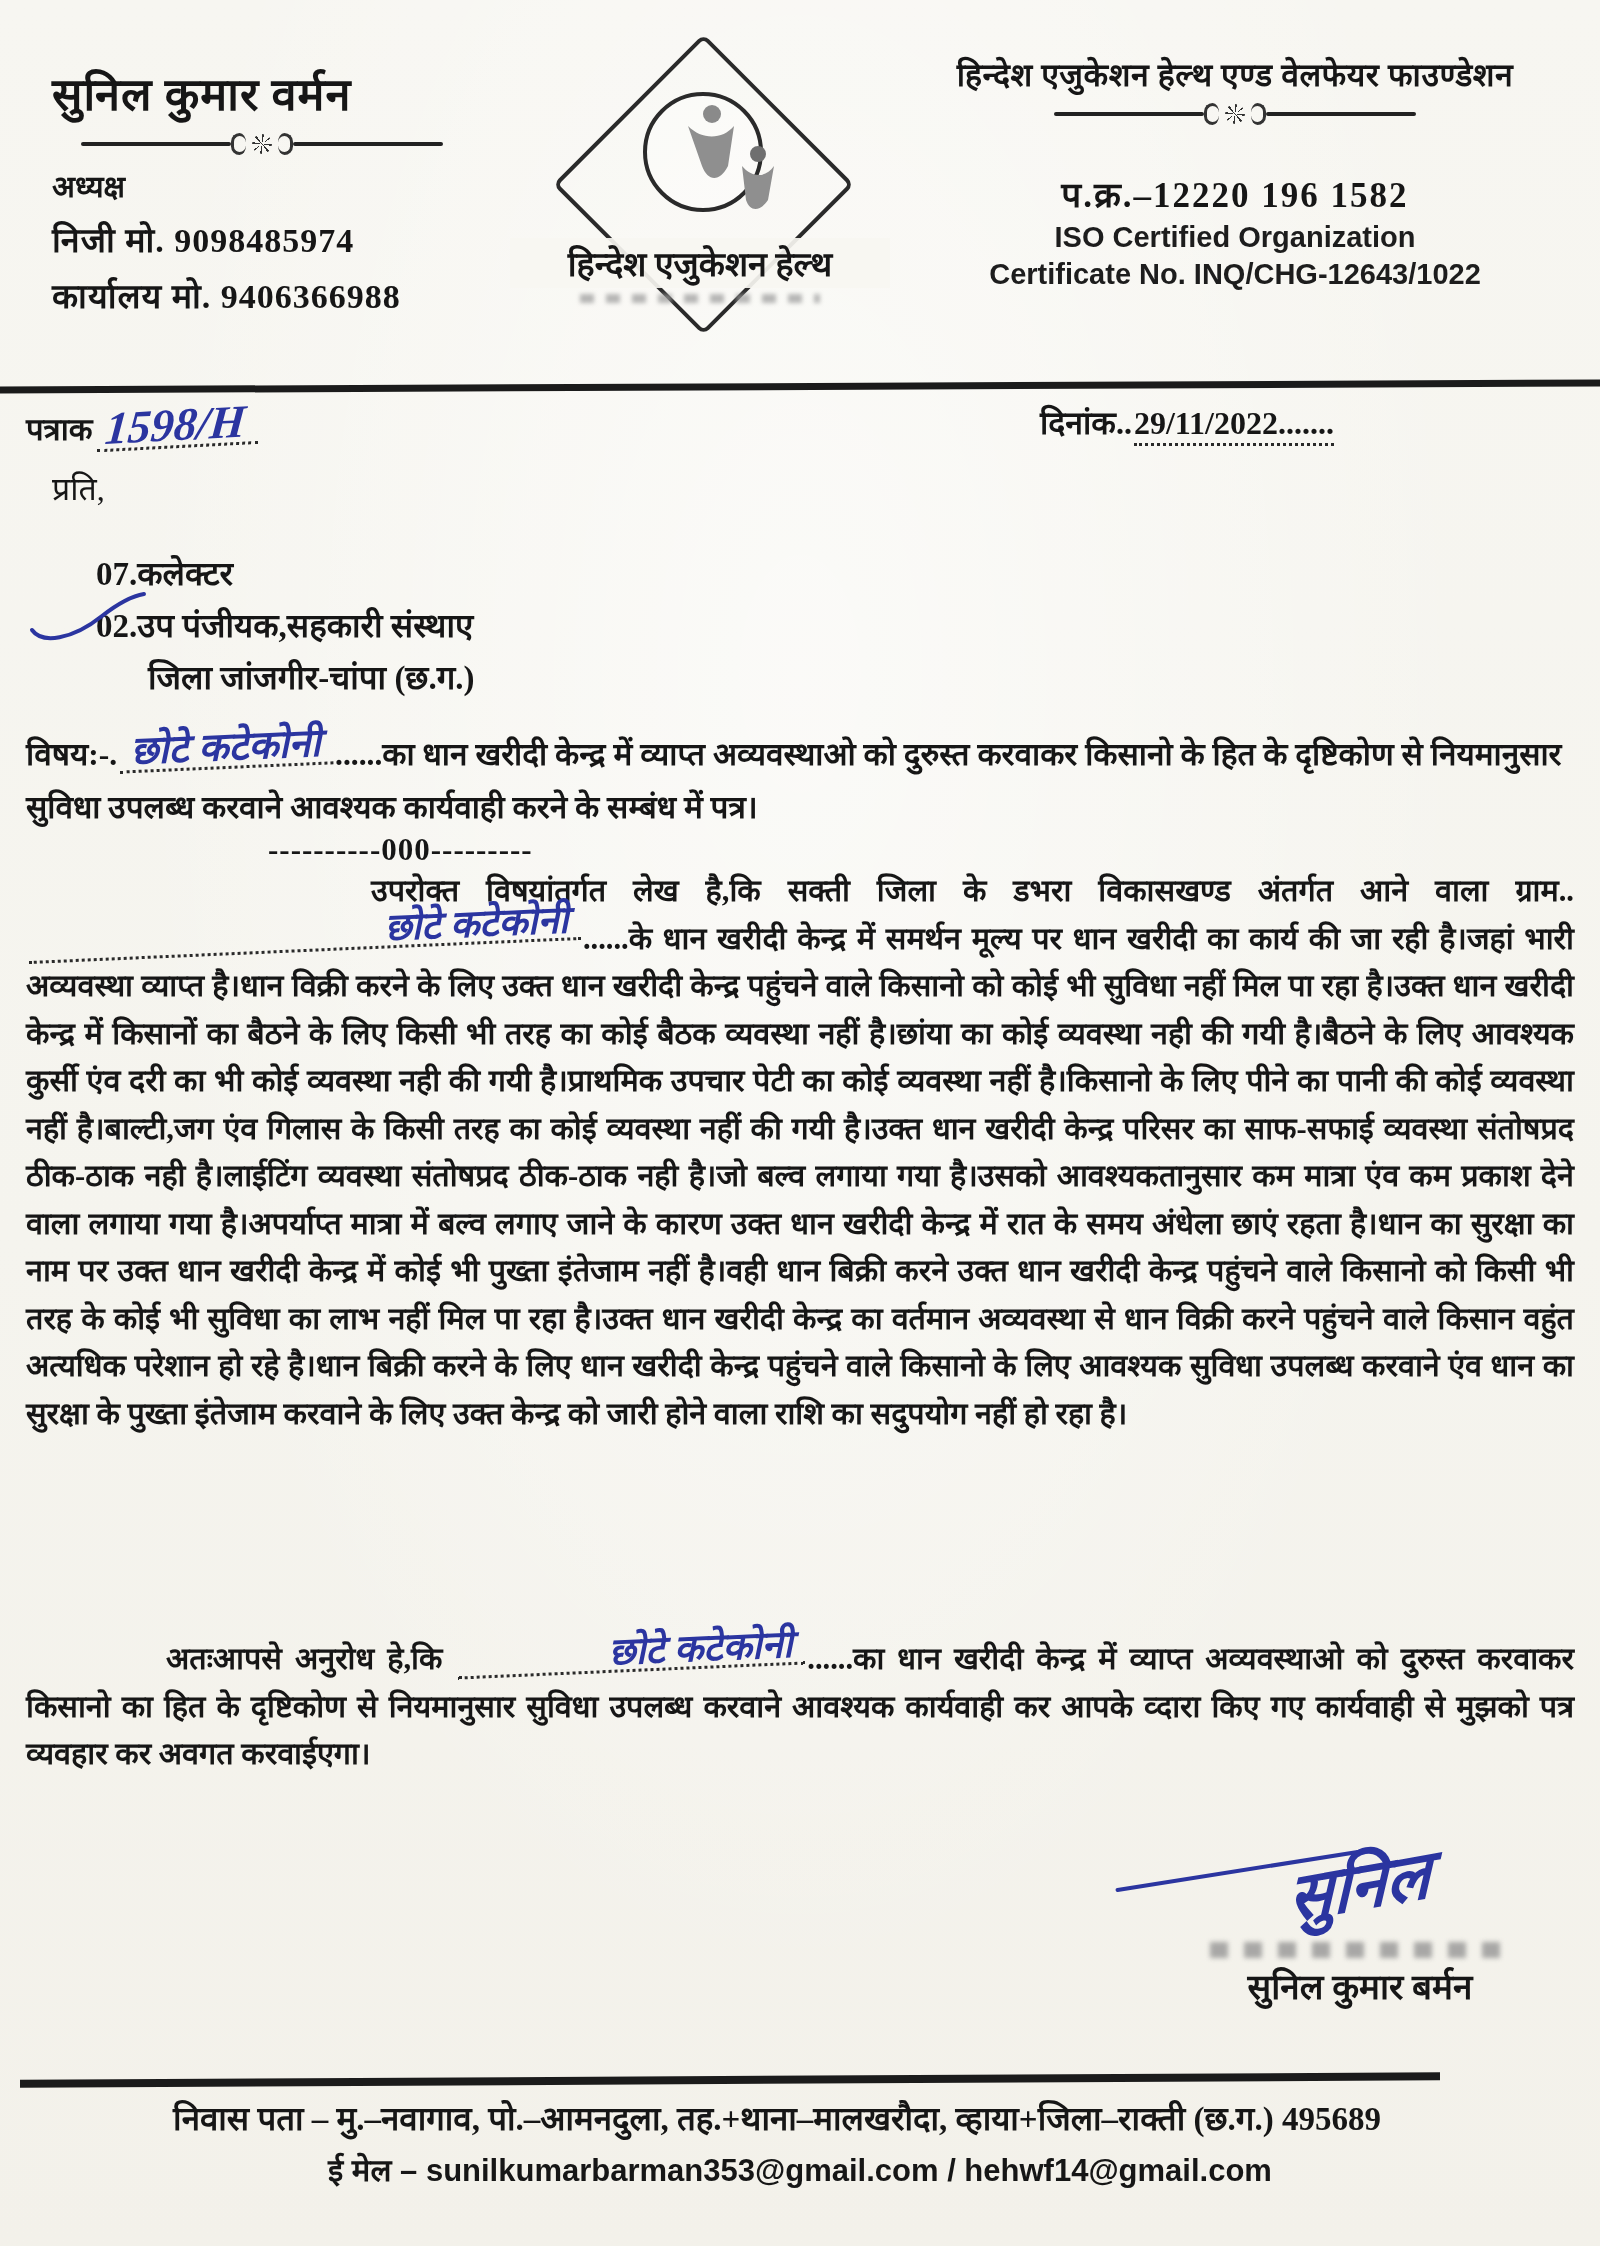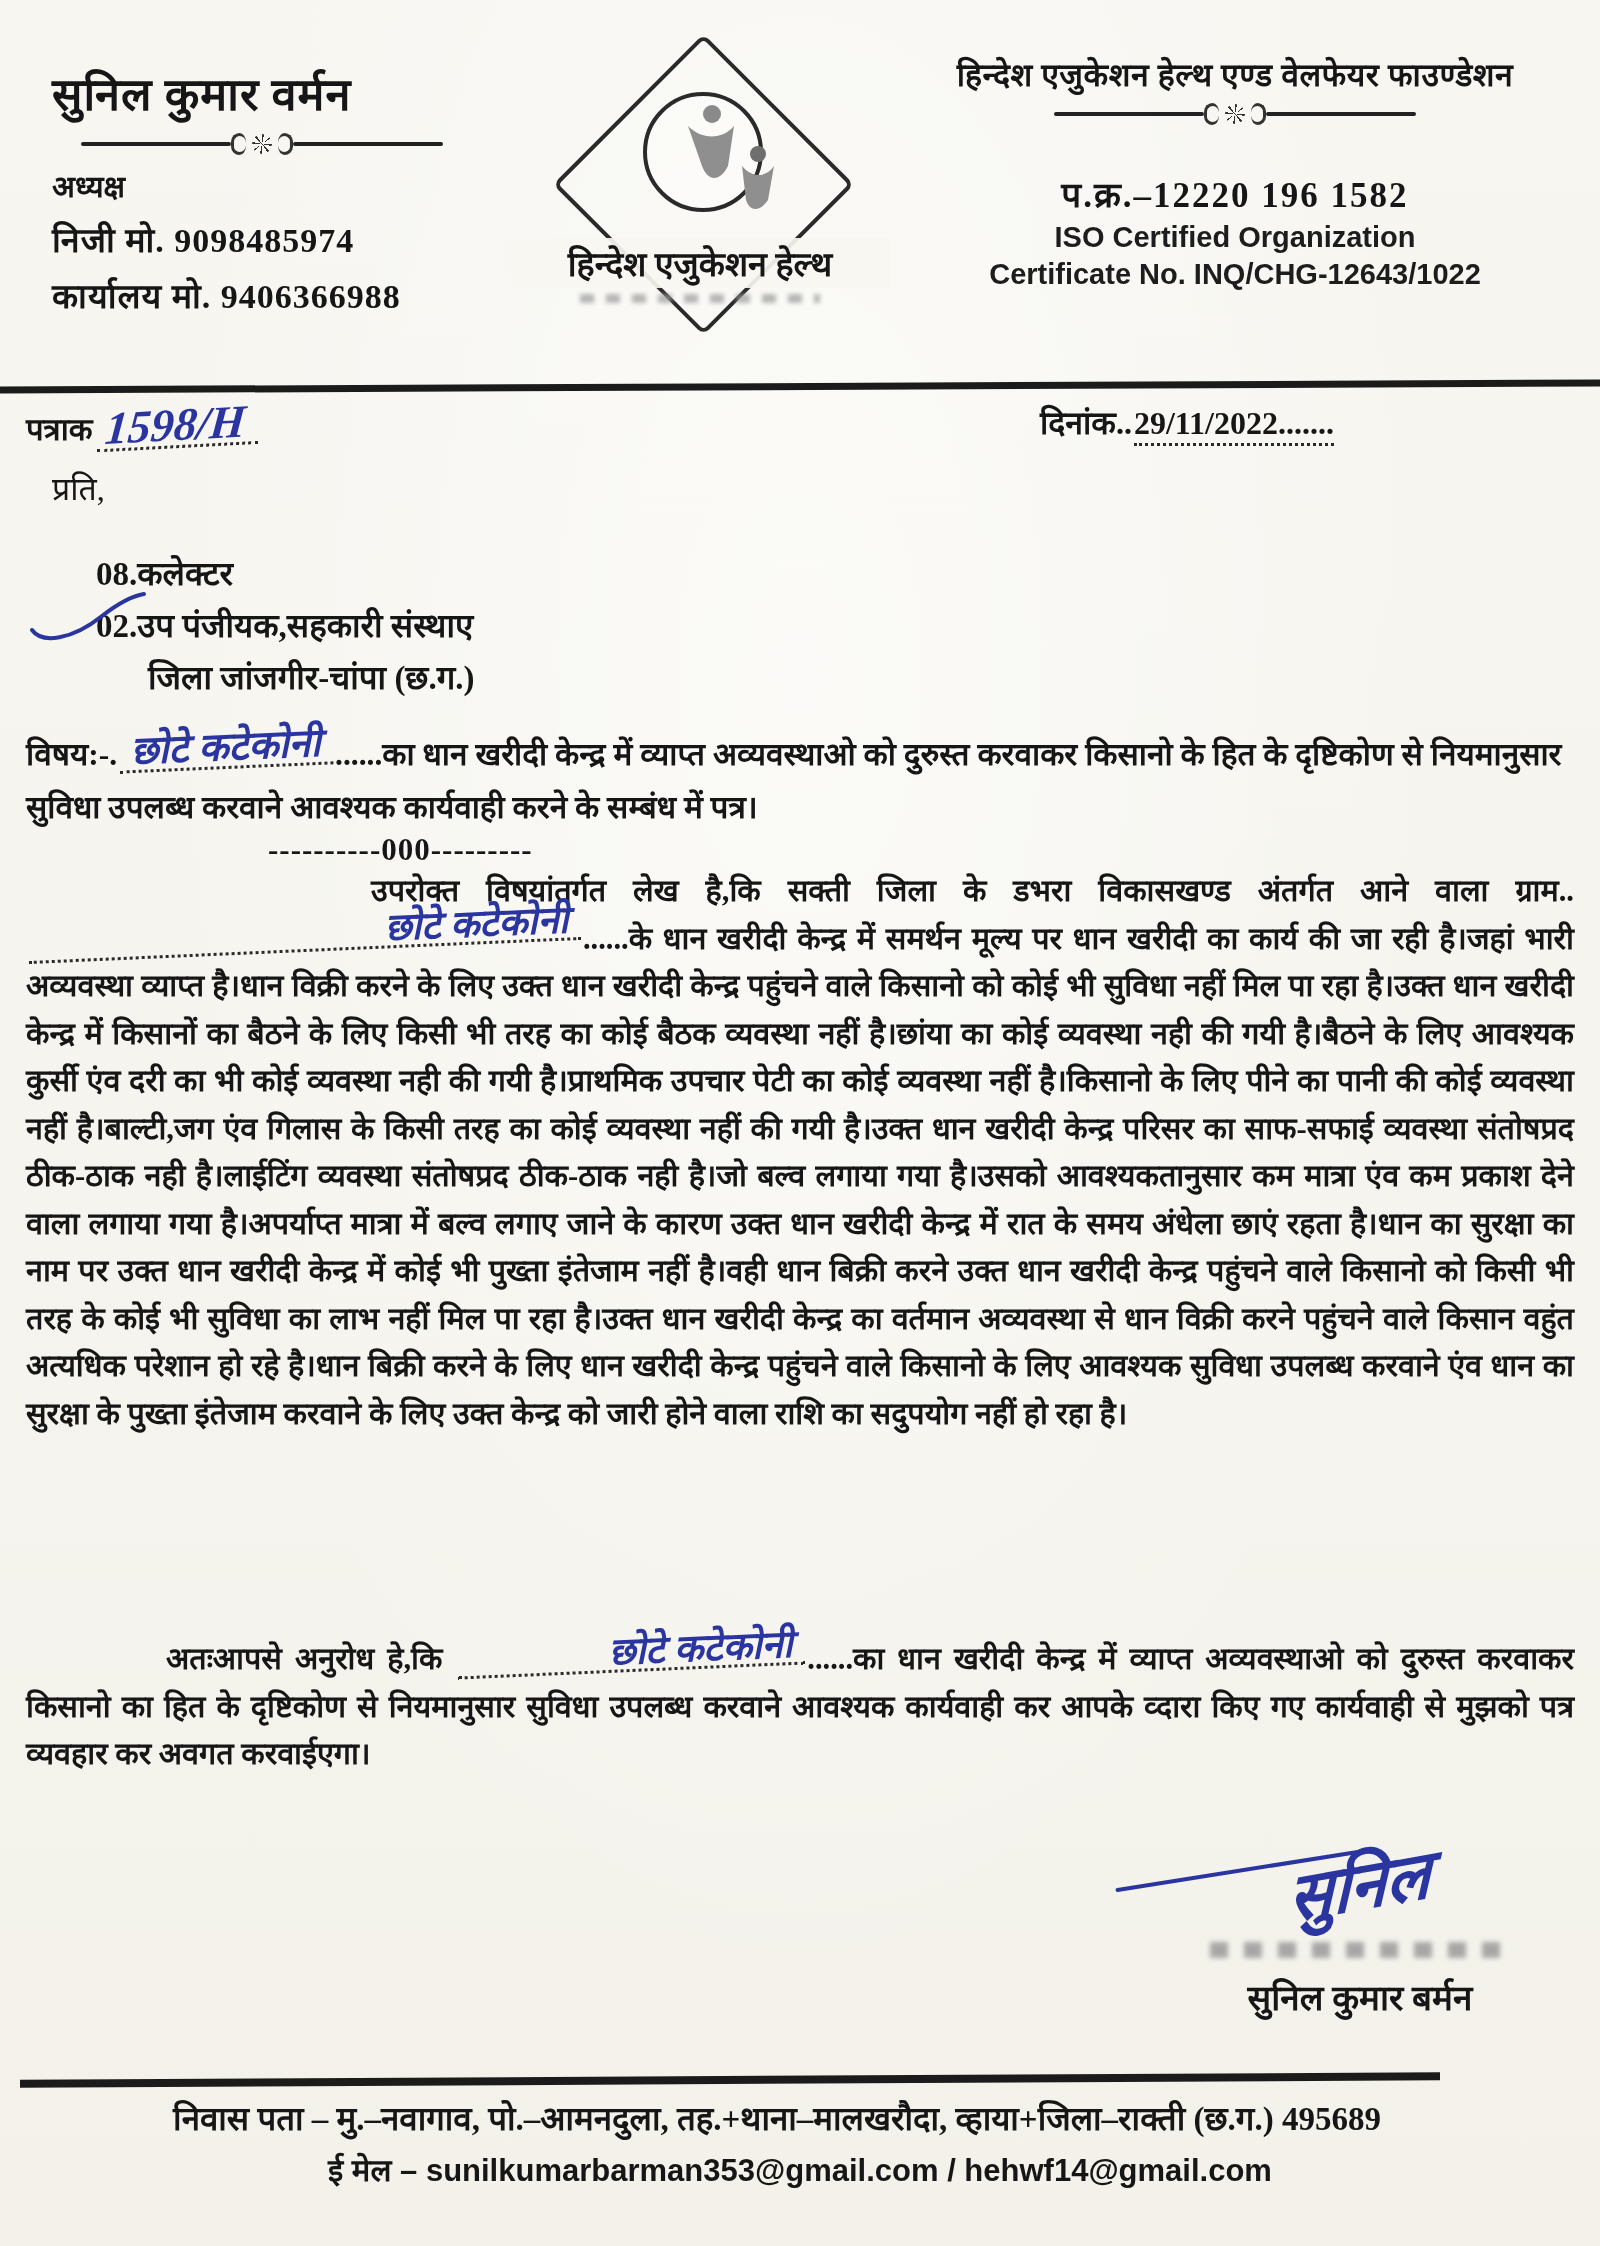--- a/index.html
+++ b/index.html
@@ -57,21 +57,21 @@
   .fill{border-bottom:3px dotted #2a2a2a;padding:0 12px 2px;margin:0 2px;font-size:1.25em;line-height:.85;transform:rotate(-2.5deg) translateY(-5px);}
   .divider000{position:absolute;left:268px;top:832px;font-size:31px;font-weight:700;letter-spacing:1px;}
   .body-p{position:absolute;left:26px;width:1548px;font-size:30.5px;font-weight:700;line-height:47.5px;text-align:justify;margin:0;}
   .p1{top:868px;text-indent:345px;}
   .p2{top:1636px;text-indent:140px;}
   
   .sig-block{position:absolute;left:1140px;top:1838px;width:440px;text-align:center;}
   .sig-hand{position:relative;display:inline-block;font-size:66px;color:#2b35a0;font-weight:700;font-style:italic;transform:rotate(-10deg) skewX(-10deg);}
   .sig-stroke{position:absolute;left:-26px;top:30px;width:260px;height:4px;background:#2b35a0;transform:rotate(-9deg);border-radius:2px;}
   .sig-smudge{margin:14px auto 4px;width:300px;height:16px;background:repeating-linear-gradient(90deg,#8f8f8f 0 18px,transparent 18px 34px);filter:blur(2.5px);opacity:.75;}
-  .sig-name{font-size:35px;font-weight:700;margin-top:15px;}
+  .sig-name{font-size:35px;font-weight:700;margin-top:4px;}
   
   .footer-addr{position:absolute;left:0;top:2095px;width:1554px;text-align:center;font-size:33px;font-weight:700;}
   .footer-email{position:absolute;left:0;top:2148px;width:1600px;text-align:center;font-size:31px;font-weight:700;font-family:"Liberation Sans","DejaVu Sans",sans-serif;}
 </style>
 </head>
 <body>
 
 <div class="page">
 
   <div class="lh-left">
@@ -120,21 +120,21 @@
   <div class="letter-no">
     <span>पत्राक</span><span class="hand">1598/H</span>
   </div>
   <div class="date-line">
     <span>दिनांक..</span><span class="date-val">29/11/2022.......</span>
   </div>
 
   <div class="salutation">प्रति,</div>
   <div class="recipient">
     <div>
-      <span>08.</span><span>कलेक्टर</span>
+      <span>07.</span><span>कलेक्टर</span>
     </div>
     <div class="rec-item2">
       <svg class="tick" viewBox="0 0 120 60">
         <path d="M4 42 C14 56 44 52 74 28 C92 14 104 8 116 6" fill="none" stroke="#2b35a0" stroke-width="4" stroke-linecap="round"></path>
       </svg>
       <span>02.</span><span>उप पंजीयक,सहकारी संस्थाए</span>
     </div>
     <div class="rec-line2">जिला जांजगीर-चांपा (छ.ग.)</div>
   </div>
 

